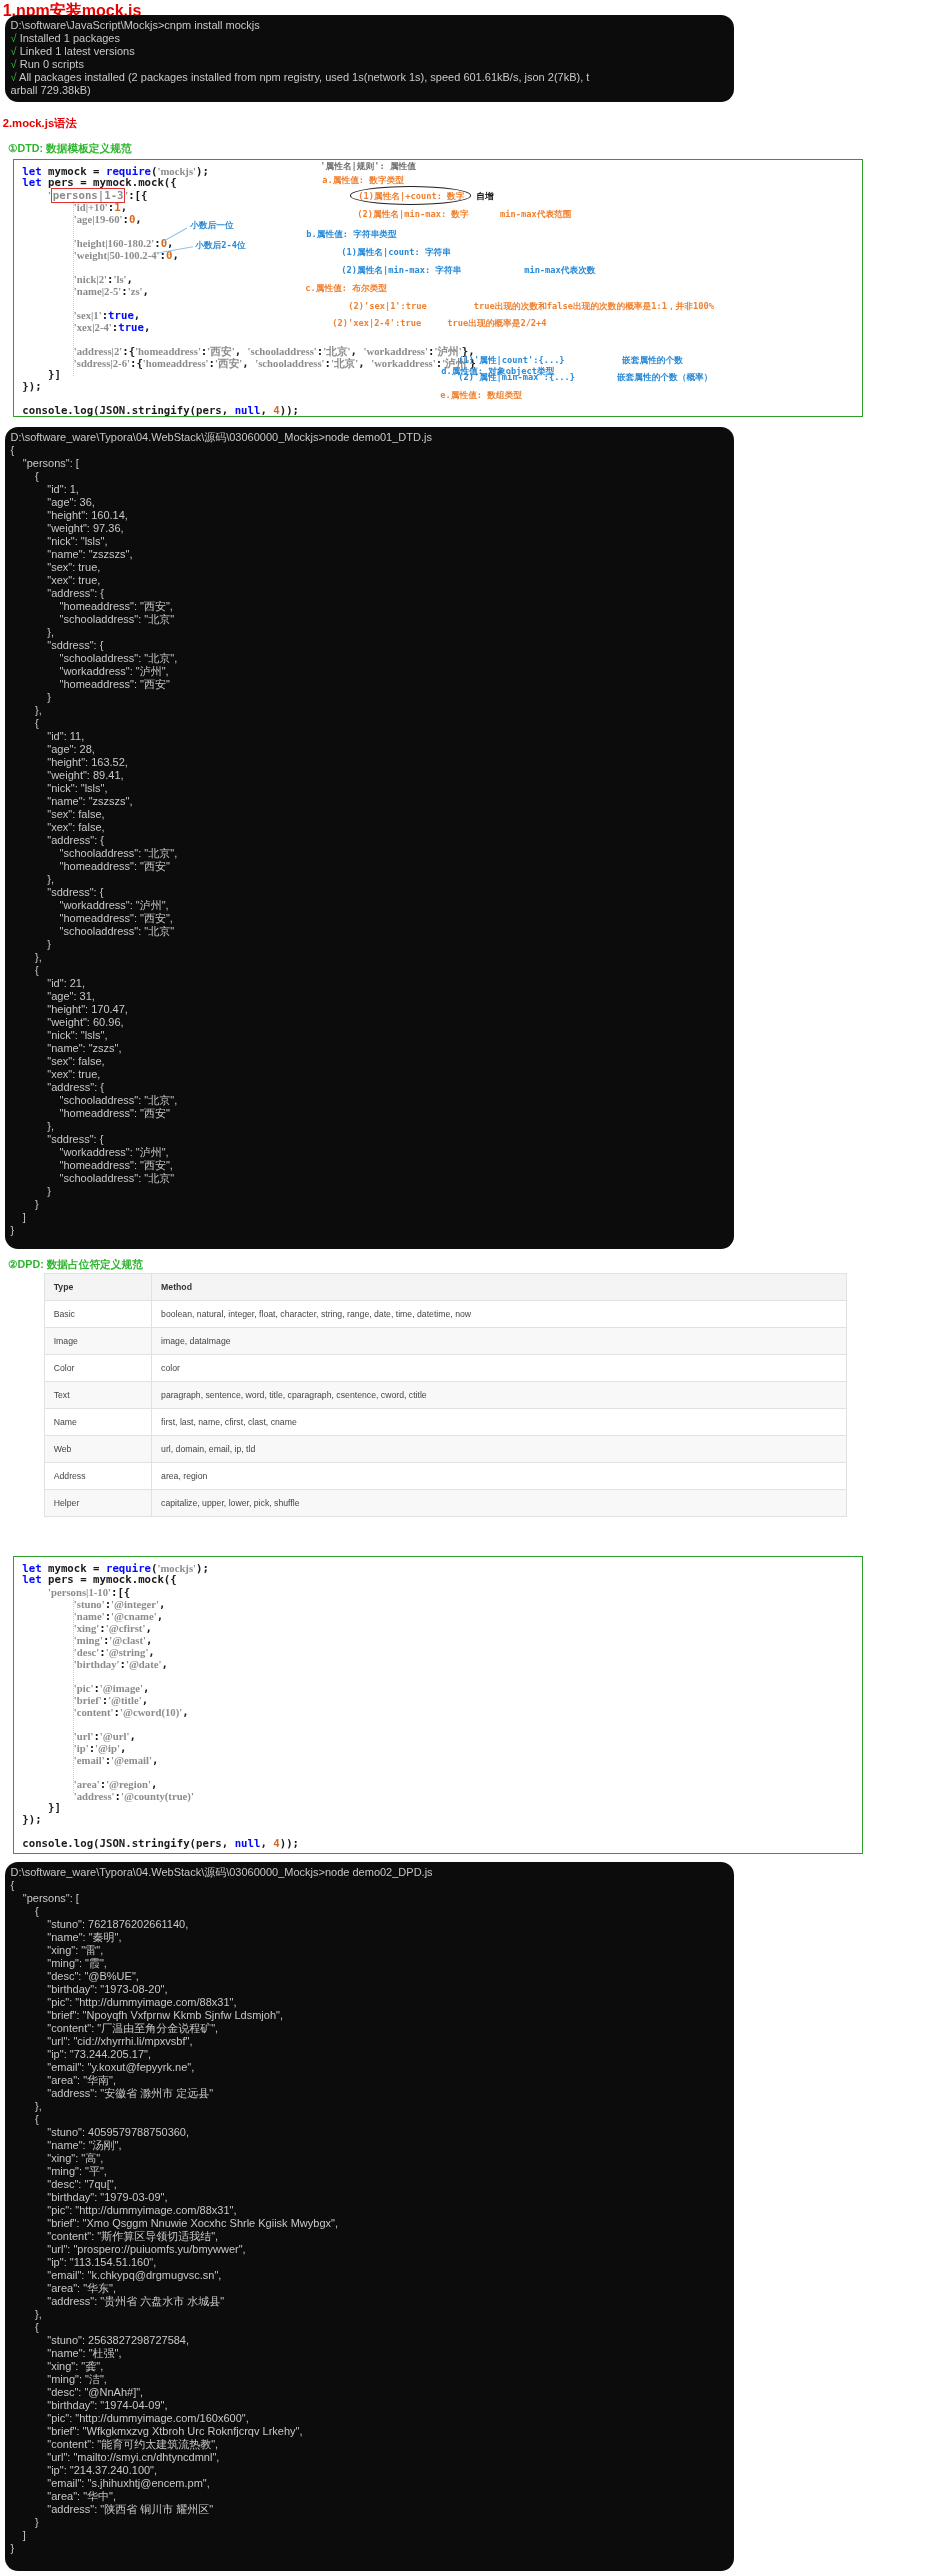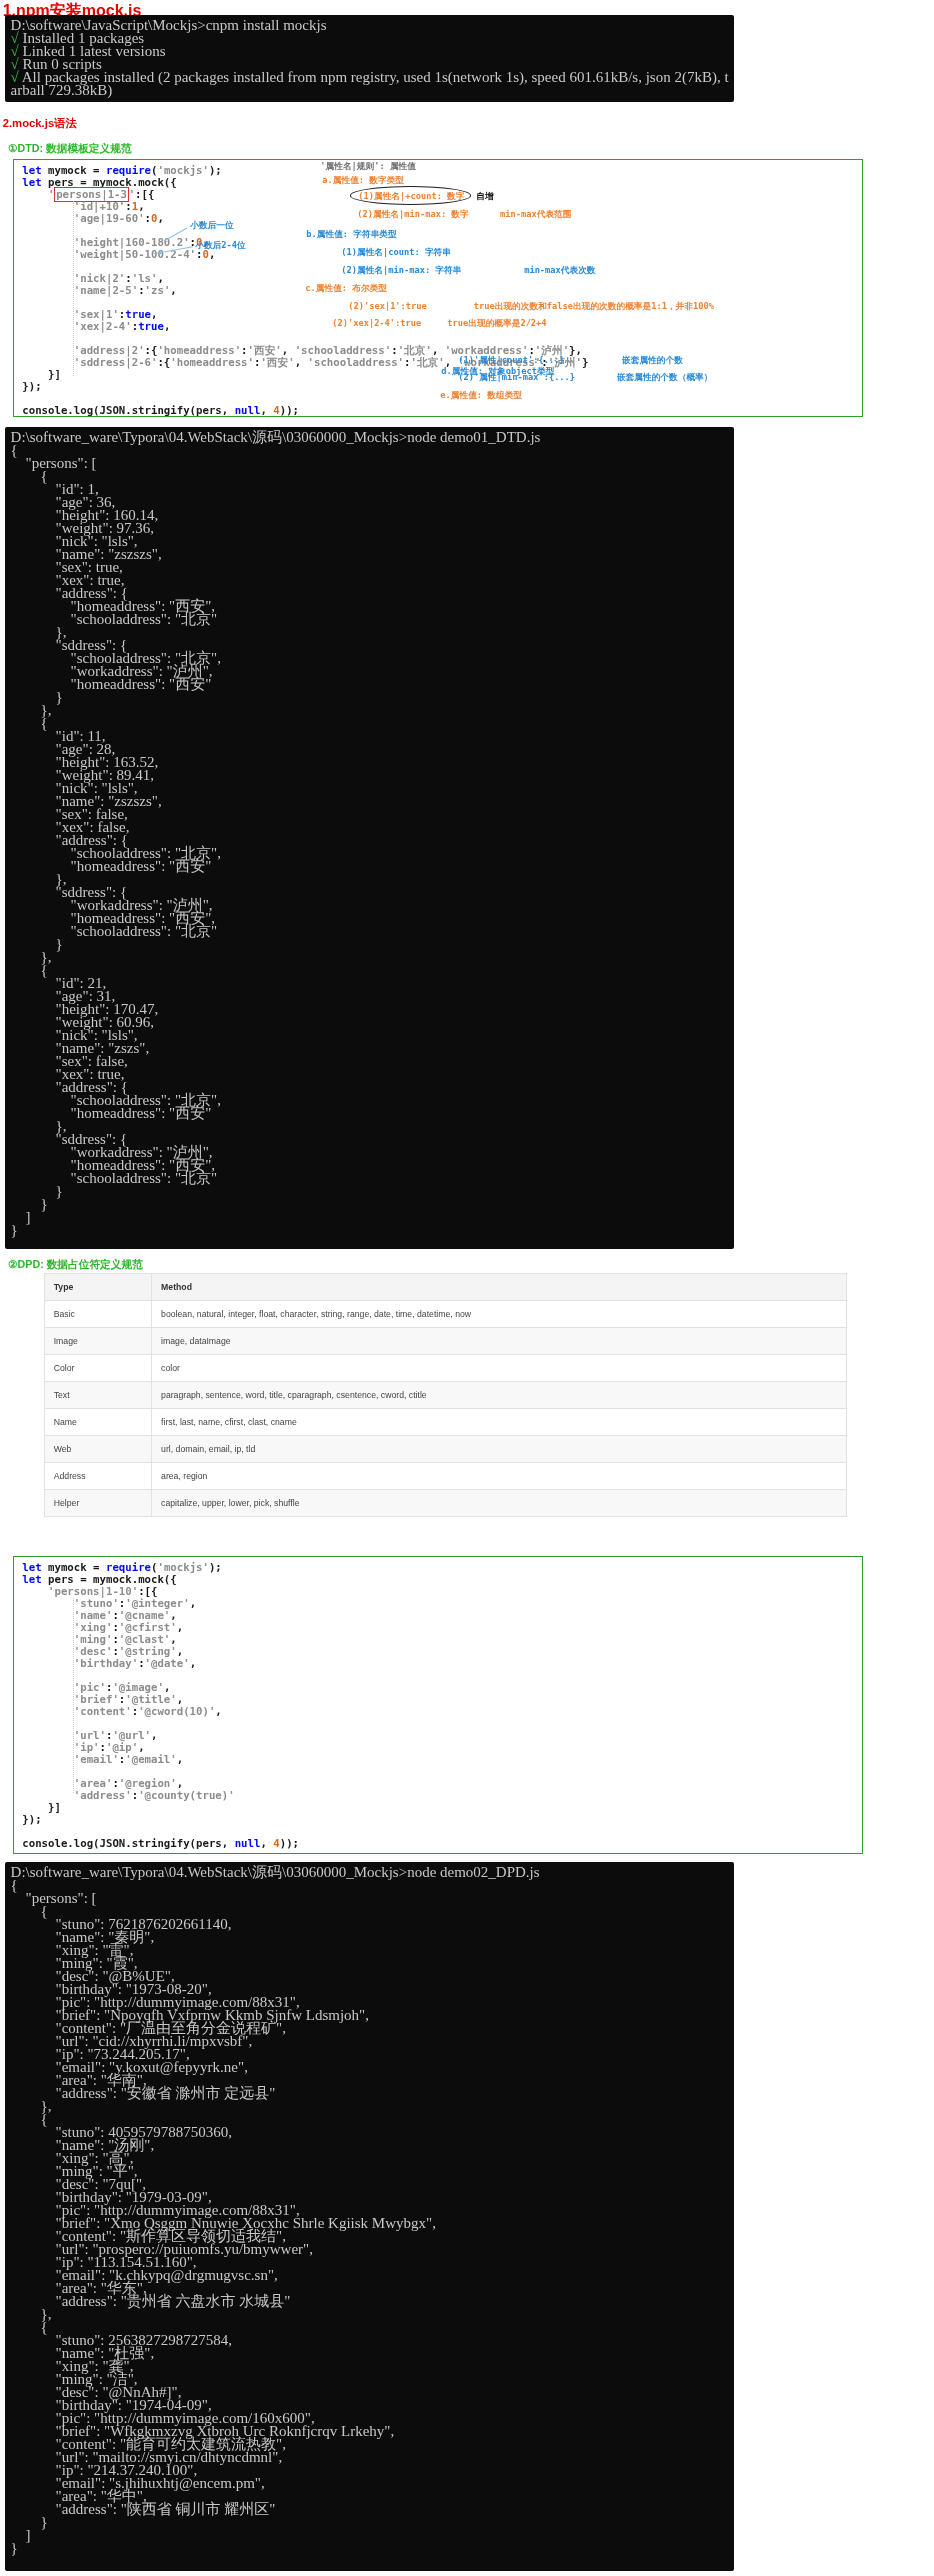--- a/index.html
+++ b/index.html
@@ -1,29 +1,29 @@
 <!DOCTYPE html>
 <html style="font-size:10.7px"><head>
 <meta charset="utf-8">
 <style>
   html,body{margin:0;padding:0;background:#fff;}
   body{position:relative;width:934px;height:2576px;font-family:"Liberation Sans",sans-serif;overflow:hidden;}
   .abs{position:absolute;}
   .h-red{color:#e60000;font-weight:bold;font-size:16px;}
   .h-red2{color:#e60000;font-weight:bold;font-size:11.3px;}
   .h-green{color:#2db52d;font-weight:bold;font-size:10.7px;}
-  .terminal{background:#0c0c0c;border-radius:2px;padding:4px 5.3px;box-sizing:border-box;
-    font-family:Liberation Serif, serif;font-size:15px;color:#c8c8c8;overflow:hidden;}
+  .terminal{background:#0c0c0c;border-radius:13px;padding:4px 5.3px;box-sizing:border-box;
+    font-family:Liberation Sans, sans-serif;font-size:11px;color:#c8c8c8;overflow:hidden;}
   .terminal .line{white-space:pre;line-height:13px;height:13px;}
   .codeblock{background:#fff;border:1.3px solid #2da02d;box-sizing:border-box;padding:5.3px 0 0 8px;
     font-family:"DejaVu Sans Mono",monospace;font-size:10.7px;font-weight:bold;color:#111;overflow:visible;position:absolute;}
   .codeblock .line{white-space:pre;line-height:12px;height:12px;}
   .tk-p{color:#1a1a1a;}
   .tk-k{color:#0008ff;}
-  .tk-s{color:#8c8c8c;}
+  .tk-s{color:#8c8c8c;font-family:Liberation Serif, serif;}
   .tk-n{color:#d2691e;}
   .tk-box{color:#8c8c8c;border:0.7px solid #e03030;padding:0 0.7px;}
   .tk-t{color:#c8c8c8;}
   .tk-g{color:#3fbf3f;}
   .ann{position:absolute;font-size:8.7px;font-weight:bold;white-space:pre;line-height:10px;}
   .ann-orange{color:#f08130;}
   .ann-blue{color:#2a8ad6;}
   .ann-black{color:#111;}
   .ann-gray{color:#707070;}
   .ellipse{position:absolute;left:336px;top:26px;width:121px;height:18.7px;border:1.3px solid #222;

